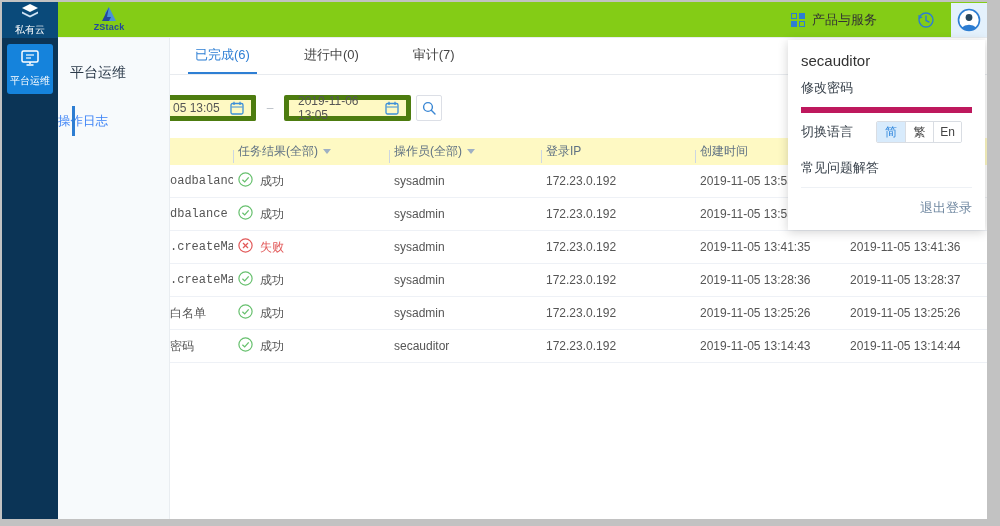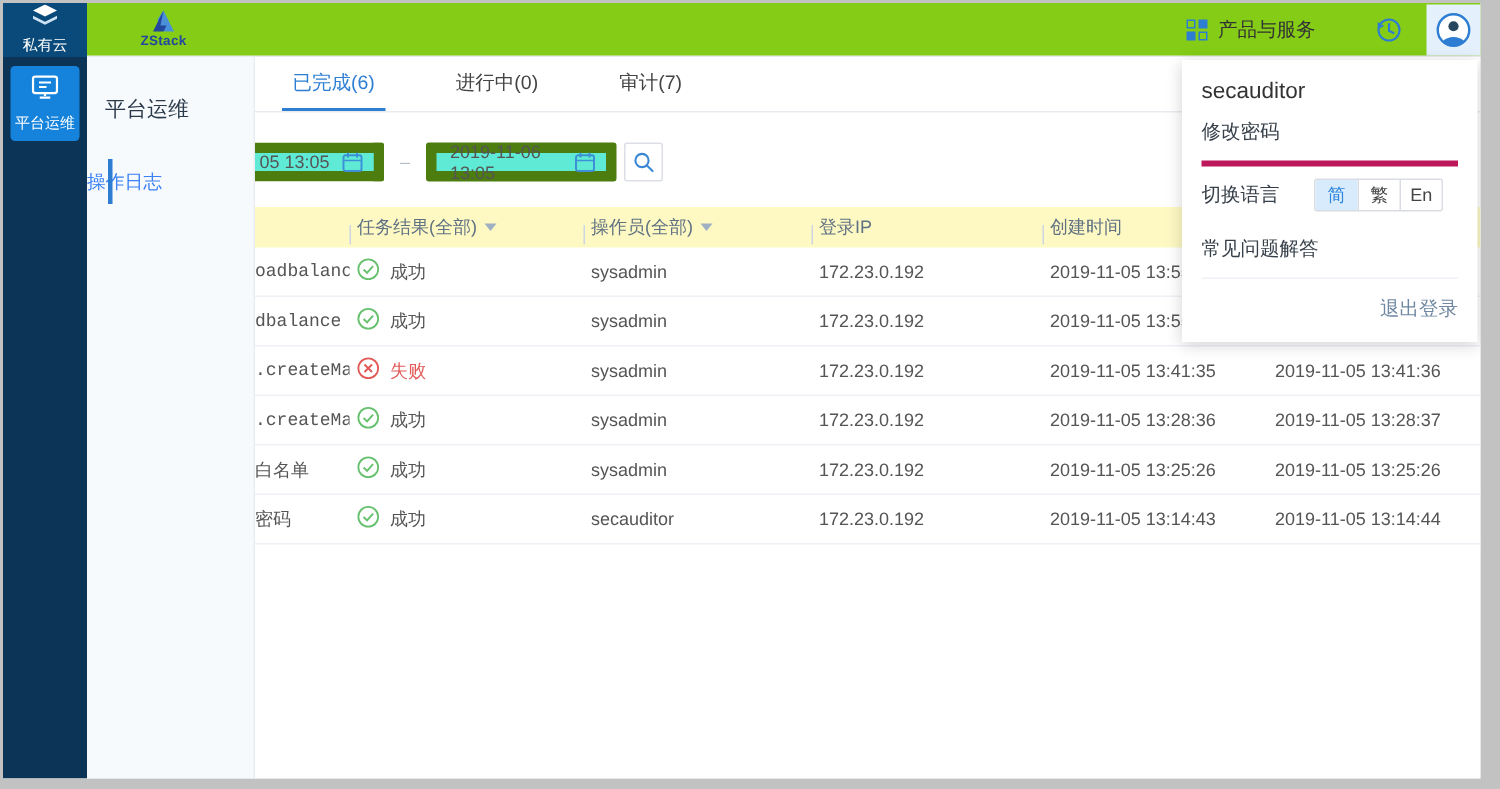--- a/index.html
+++ b/index.html
@@ -35,21 +35,21 @@
   .submenu-item .bar { position:absolute; left:14px; top:0; width:3px; height:30px; background:#2d7dd2; }
   .submenu-item .lbl { font-size:12.5px; color:#3b82f6; }
 
   
   .main { position:absolute; left:168px; top:36px; width:817px; height:481px; background:#fff; }
   .tabbar { height:37px; border-bottom:1px solid #e8ebef; display:flex; align-items:stretch; padding-left:18px; }
   .tab { margin-right:40px; padding:0 7px; display:flex; align-items:center; font-size:13px; color:#444; cursor:pointer; border-bottom:2px solid transparent; }
   .tab.active { color:#2e7fd4; border-bottom-color:#2e7fd4; }
 
   .filters { position:absolute; left:0; top:57px; height:26px; display:flex; align-items:center; }
-  .date-input { height:26px; border:7px solid #4d7c0f; border-radius:2px; display:flex; align-items:center; font-size:12px; color:#555; cursor:pointer; background:#5eead4; }
+  .date-input { height:26px; border:5px solid #4d7c0f; border-radius:2px; display:flex; align-items:center; font-size:12px; color:#555; cursor:pointer; background:#fef9c3; }
   .date-input.start { width:86px; border-left:none; border-top-left-radius:0; border-bottom-left-radius:0; padding-left:3px; }
   .date-input.end { width:127px; padding-left:9px; }
   .date-input .cal { margin-left:auto; margin-right:7px; display:flex; }
   .range-dash { width:28px; text-align:center; color:#b8bec6; font-size:12px; }
   .search-btn { margin-left:5px; width:26px; height:26px; border:1px solid #dcdfe6; border-radius:2px; display:flex; align-items:center; justify-content:center; cursor:pointer; background:#fff; }
 
   .table { position:absolute; left:0; top:100px; width:100%; }
   .trow { display:grid; grid-template-columns:63px 156px 152px 154px 150px 1fr; align-items:center; }
   .thead { height:27px; background:#fef9c3; }
   .thead .cell { font-size:12px; color:#5f7183; position:relative; padding-left:5px; display:flex; align-items:center; gap:5px; }
@@ -66,21 +66,21 @@
   .st-ic.success .chk { display:inline; }
   .st-ic.fail .crs { display:inline; }
 
   
   .user-panel { position:absolute; left:786px; top:38px; width:197px; background:#fff; box-shadow:0 2px 10px rgba(0,0,0,.18); z-index:40; padding:0 13px; }
   .up-title { padding-top:12px; font-size:15px; color:#333; }
   .up-time { display:flex; align-items:baseline; margin-top:8px; padding-bottom:11px; border-bottom:1px solid #eef1f5; }
   .up-time .lab { font-size:11.5px; color:#8a97a6; }
   .up-time .val { margin-left:auto; font-size:11.5px; color:#66707c; }
   .up-item { padding:10px 0; font-size:13px; color:#37404a; cursor:pointer; }
-  .up-item.bordered { border-bottom:4px solid #be185d; }
+  .up-item.bordered { border-bottom:6px solid #be185d; }
   .up-lang { display:flex; align-items:center; padding:8px 0 6px 0; }
   .up-lang .lab { font-size:13px; color:#37404a; }
   .lang-toggle { margin-left:auto; margin-right:10px; display:flex; border:1px solid #d9dde3; border-radius:2px; overflow:hidden; }
   .lang-opt { width:28px; height:20px; line-height:20px; text-align:center; font-size:12px; color:#444; background:#fff; cursor:pointer; border-left:1px solid #d9dde3; }
   .lang-opt:first-child { border-left:none; }
   .lang-opt.active { background:#d8ebfc; color:#2c85dc; }
   .up-logout-row { border-top:1px solid #eef1f5; padding:11px 0 13px 0; display:flex; }
   .up-logout { margin-left:auto; font-size:13px; color:#6f87a0; cursor:pointer; }
 </style>
 </head>

